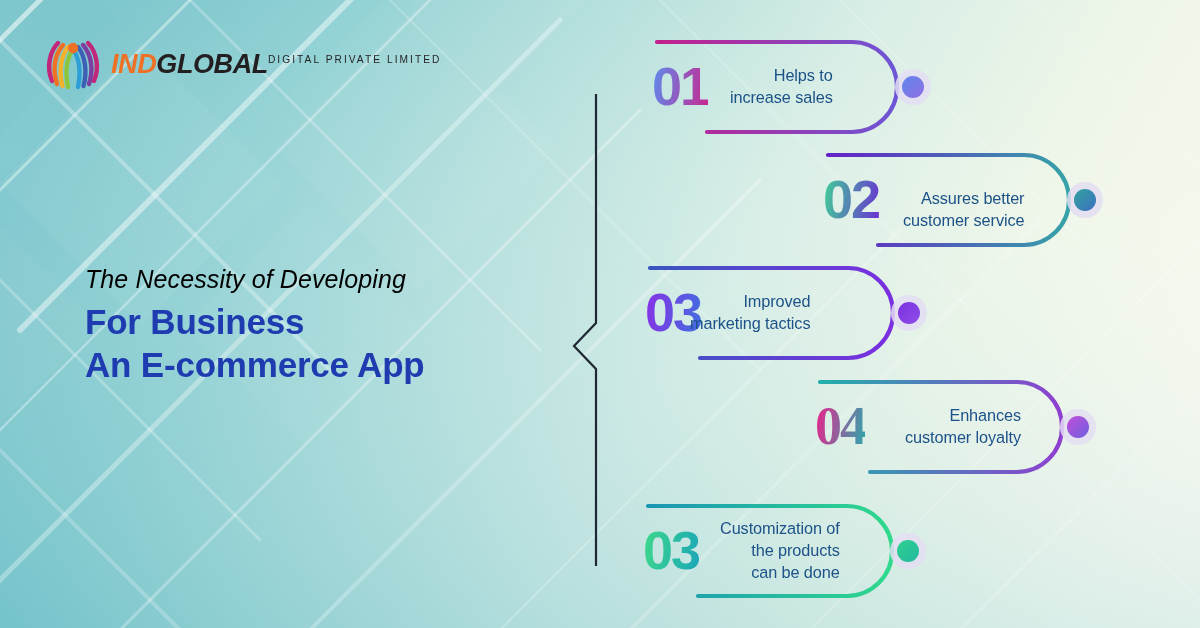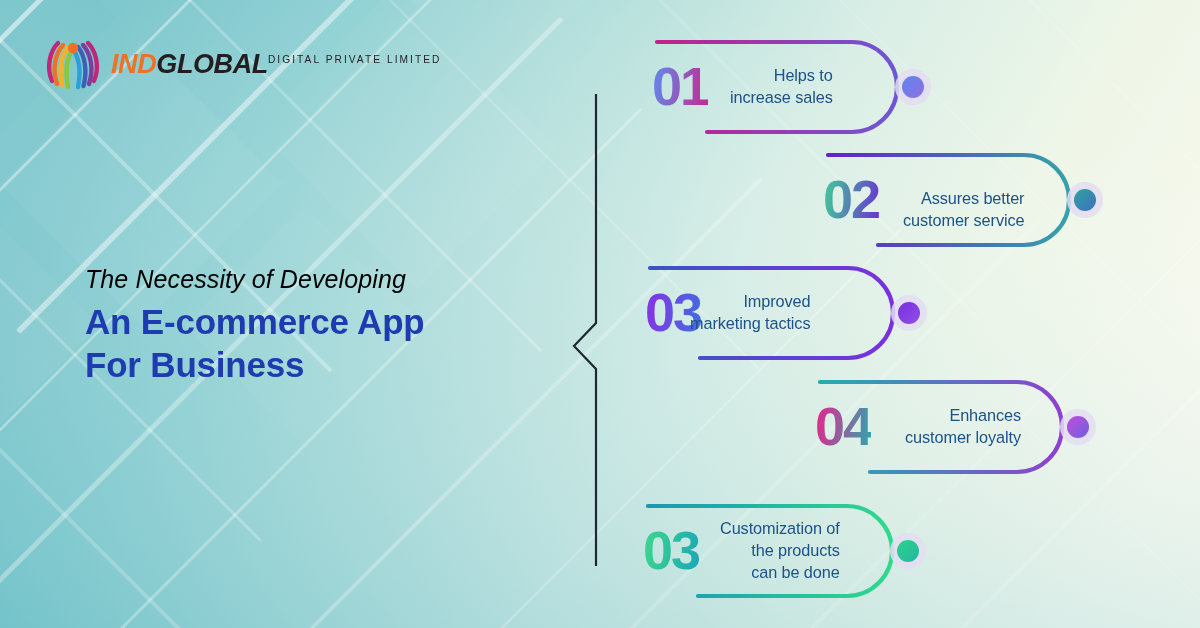--- a/index.html
+++ b/index.html
@@ -159,22 +159,22 @@
     <div class="logo-line1">
       <span class="logo-ind">IND</span><span class="logo-global">GLOBAL</span>
     </div>
     <div class="logo-line2">DIGITAL PRIVATE LIMITED</div>
   </div>
 </div>
 
 <div class="headline">
   <div class="headline-sub">The Necessity of Developing</div>
   <div class="headline-main">
+    <span>For Business</span>
     <span>An E-commerce App</span>
-    <span>For Business</span>
   </div>
 </div>
 
 <svg id="divider" width="60" height="510" viewBox="0 0 60 510">
   <path d="M36 24 L36 253 L14 276 L36 299 L36 496" fill="none" stroke="#1f2733" stroke-width="2.2" stroke-linejoin="miter" stroke-linecap="butt"></path>
 </svg>
 
 <svg id="items" viewBox="0 0 1200 628">
   <defs id="item-defs">
       <linearGradient id="pg0" x1="0" y1="0" x2="1" y2="0">
@@ -249,19 +249,19 @@
 
 <div class="num" style="left: 652px; top: 59px; background-image: linear-gradient(100deg, rgb(91, 142, 240), rgb(201, 38, 143)); text-decoration: underline;">01</div>
 <div class="item-label" style="left: 730px; top: 64px; color: rgb(28, 82, 135);">Helps to
 increase sales</div>
 <div class="num" style="left: 823px; top: 172px; background-image: linear-gradient(100deg, rgb(63, 211, 149), rgb(107, 47, 212));">02</div>
 <div class="item-label" style="left: 903px; top: 177px; color: rgb(28, 82, 135); margin-top: 10px;">Assures better
 customer service</div>
 <div class="num" style="left: 645px; top: 285px; background-image: linear-gradient(100deg, rgb(139, 47, 230), rgb(63, 111, 224));">03</div>
 <div class="item-label" style="left: 690px; top: 290px; color: rgb(28, 82, 135);">Improved
 marketing tactics</div>
-<div class="num" style="left: 815px; top: 399px; background-image: linear-gradient(100deg, rgb(239, 31, 140), rgb(41, 169, 173));">04</div>
+<div class="num" style="left: 815px; top: 399px; background-image: linear-gradient(100deg, rgb(239, 31, 140), rgb(41, 169, 173)); font-family: Liberation Serif, serif;">04</div>
 <div class="item-label" style="left: 905px; top: 404px; color: rgb(28, 82, 135);">Enhances
 customer loyalty</div>
 <div class="num" style="left: 643px; top: 523px; background-image: linear-gradient(100deg, rgb(63, 217, 138), rgb(26, 166, 184));">03</div>
 <div class="item-label" style="left: 720px; top: 517px; color: rgb(28, 82, 135);">Customization of
 the products
 can be done</div>
 
 </body></html>

